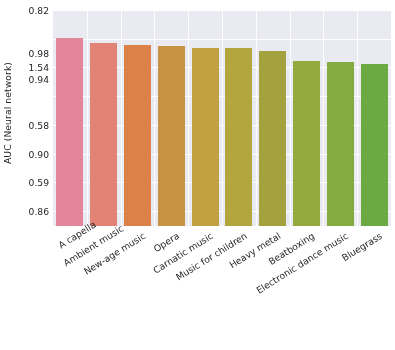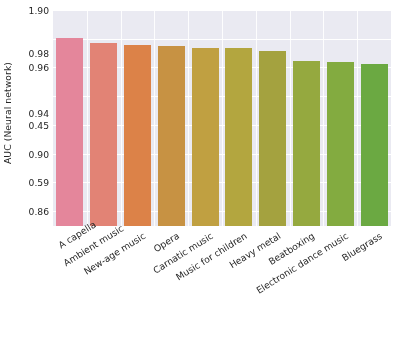--- a/index.html
+++ b/index.html
@@ -108,25 +108,25 @@
   }
 </style>
 </head>
 <body>
 
 <div id="figure">
 
   <div id="ylabel">AUC (Neural network)</div>
 
   <div id="yticks">
-      <div class="ytick" style="top: 0px;">1.90</div>
+      <div class="ytick" style="top: 0px;">0.82</div>
       <div class="ytick" style="top: 43px;">0.98</div>
-      <div class="ytick" style="top: 57.4086px;">0.96</div>
-      <div class="ytick" style="top: 103px;">0.94</div>
-      <div class="ytick" style="top: 114.817px;">0.45</div>
+      <div class="ytick" style="top: 57.4086px;">1.54</div>
+      <div class="ytick" style="top: 69px;">0.94</div>
+      <div class="ytick" style="top: 114.817px;">0.58</div>
       <div class="ytick" style="top: 143.522px; margin-left: 28px;">0.90</div>
       <div class="ytick" style="top: 172.226px;">0.59</div>
       <div class="ytick" style="top: 200.93px;">0.86</div>
     </div>
 
   <div id="plot">
       <div class="gridline" style="top: 0px;"></div>
       <div class="gridline" style="top: 28.7043px;"></div>
       <div class="gridline" style="top: 57.4086px;"></div>
       <div class="gridline" style="top: 86.113px;"></div>

